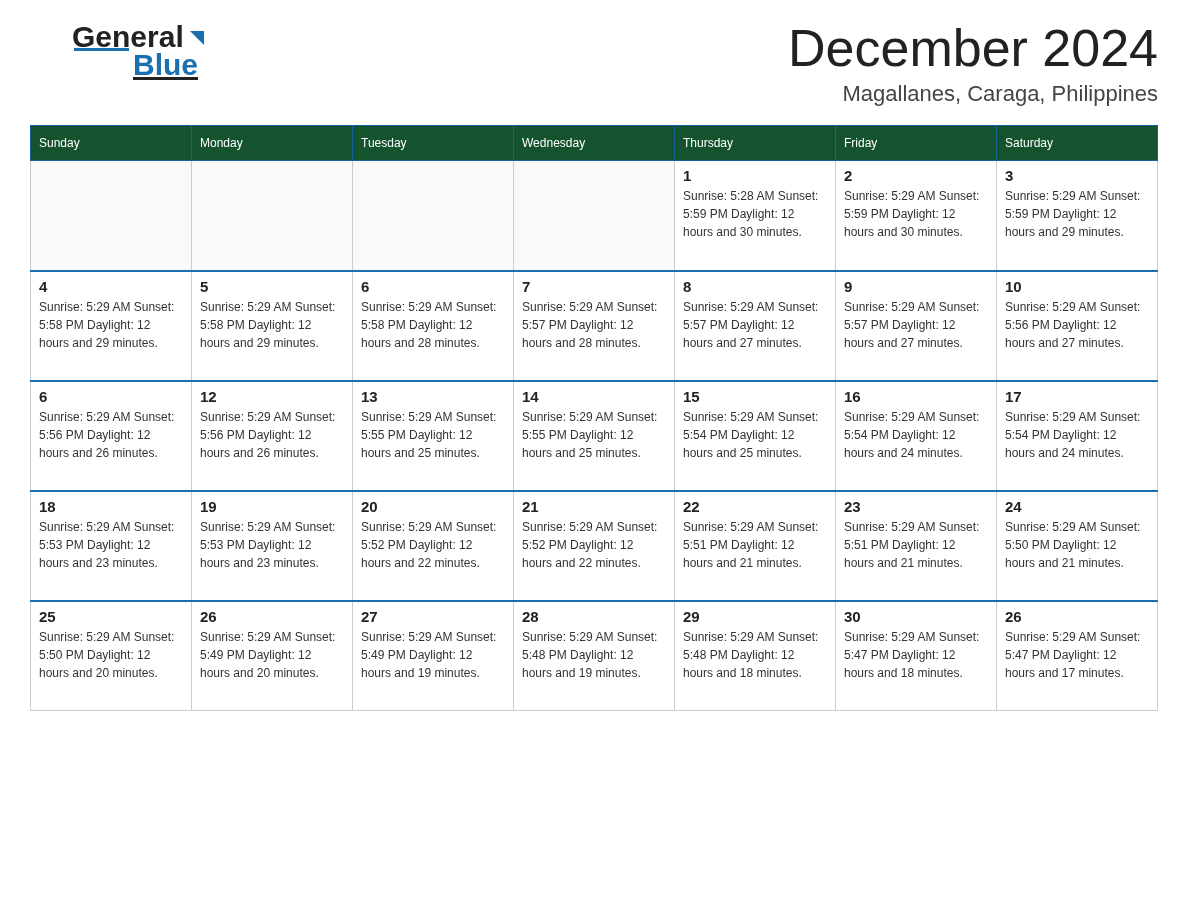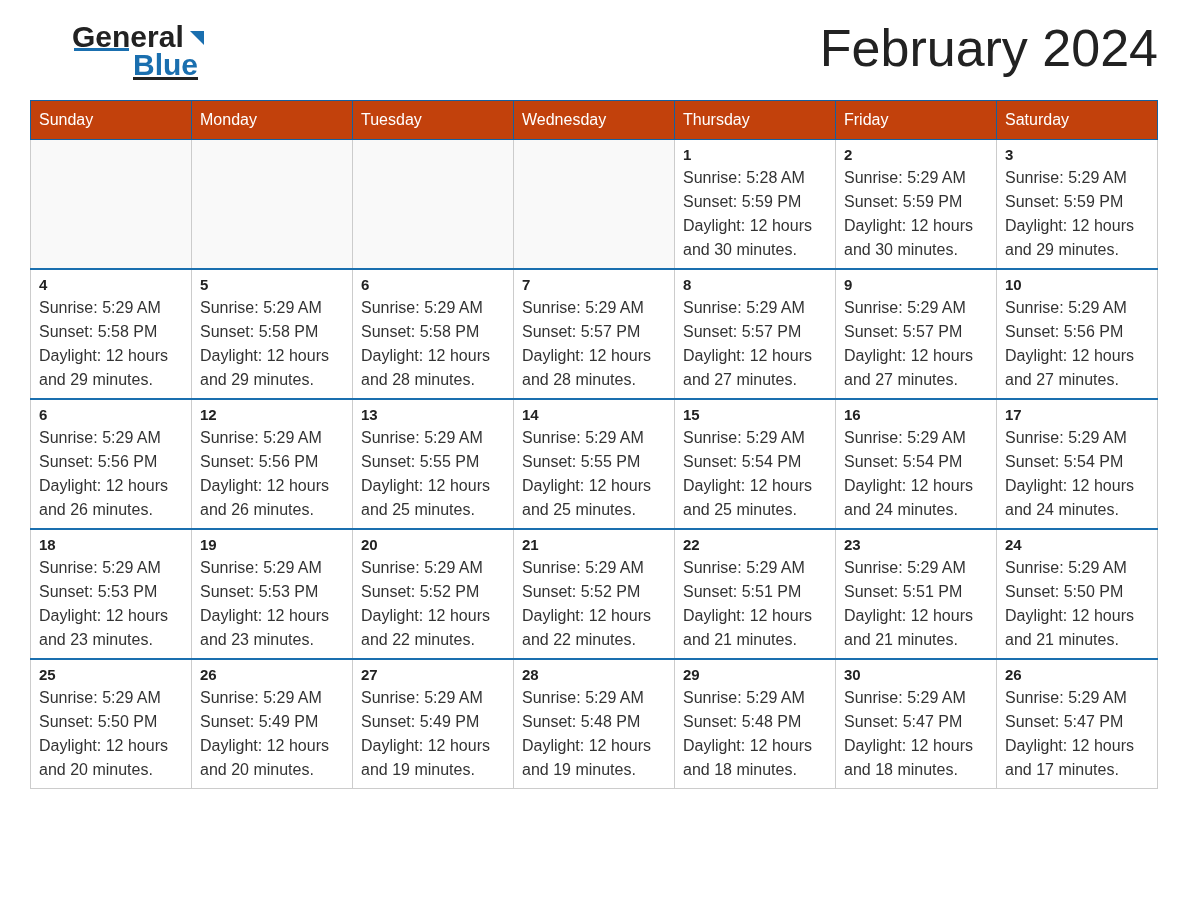--- a/index.html
+++ b/index.html
@@ -36,23 +36,23 @@
       font-size: 22px;
       color: #444;
       margin-top: 4px;
     }
     .calendar {
       width: 100%;
       border-collapse: collapse;
       border: 1px solid #ccc;
     }
     .calendar th {
-      background: #c2410c;
+      background: #14532d;
       color: #fff;
-      font-size: 16px;
+      font-size: 12px;
       font-weight: normal;
       padding: 10px 8px;
       text-align: left;
       border: 1px solid #1560a0;
     }
     .calendar td {
       vertical-align: top;
       border: 1px solid #ccc;
       padding: 6px 8px;
       width: 14.28%;
@@ -60,21 +60,21 @@
       height: 110px;
     }
     .day-number {
       font-size: 15px;
       font-weight: bold;
       color: #222;
       display: block;
       margin-bottom: 3px;
     }
     .day-info {
-      font-size: 16px;
+      font-size: 12px;
       color: #333;
       line-height: 1.5;
     }
     .empty-cell {
       background: #f9f9f9;
     }
     .row-divider td {
       border-top: 2px solid #1a6faf;
     }
     
@@ -103,21 +103,22 @@
       <svg width="22" height="22" viewBox="0 0 22 22" style="margin-left:2px;margin-top:2px;">
         <polygon points="4,4 18,4 18,18" fill="#1a6faf"></polygon>
       </svg>
     </div>
     <div style="display:flex;align-items:flex-start;margin-top:-6px;margin-left:2px;text-decoration:underline;">
       <div style="width:55px;height:3px;background:#1a6faf;"></div>
       <span class="logo-word-blue" style="margin-left:4px;">Blue</span>
     </div>
   </div>
   <div class="header-right">
-    <div class="month-title">February 2024</div>
+    <div class="month-title">December 2024</div>
+    <div class="location-title">Magallanes, Caraga, Philippines</div>
   </div>
 </div>
 
 <table class="calendar">
   <thead>
     <tr>
 
     <th>Sunday</th>
         <th>Monday</th>
         <th>Tuesday</th>

